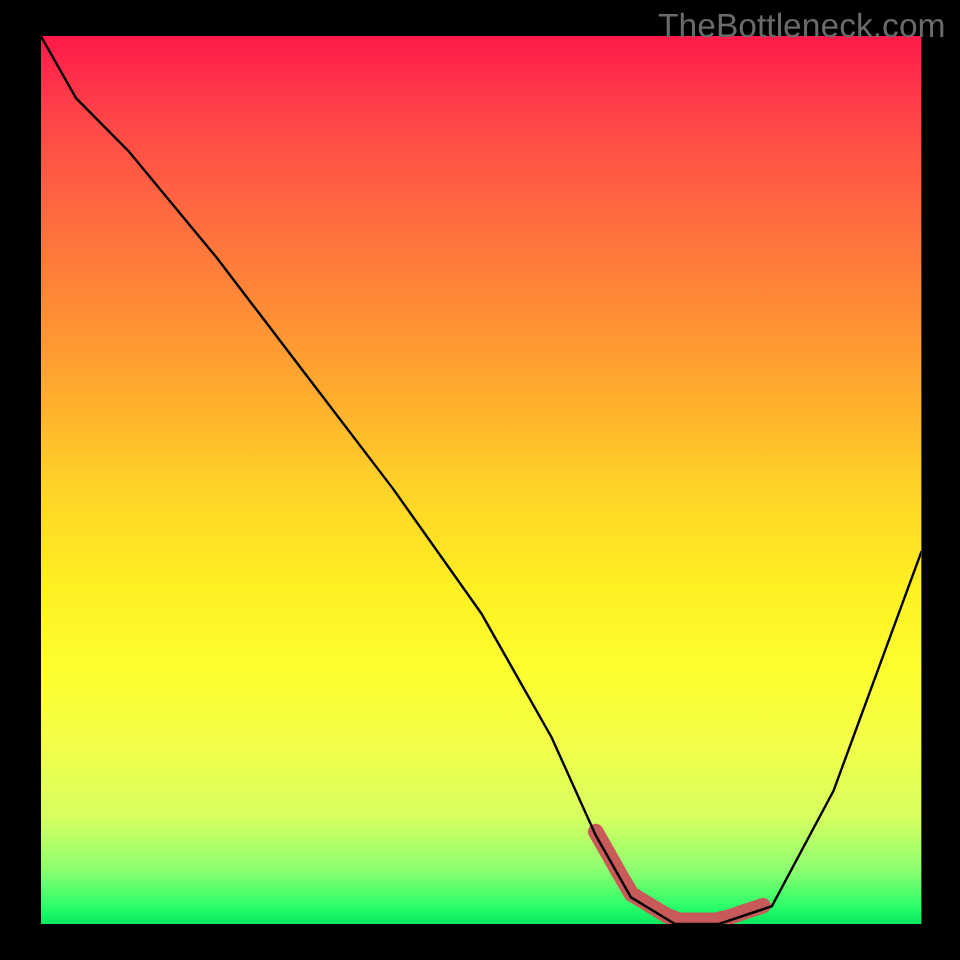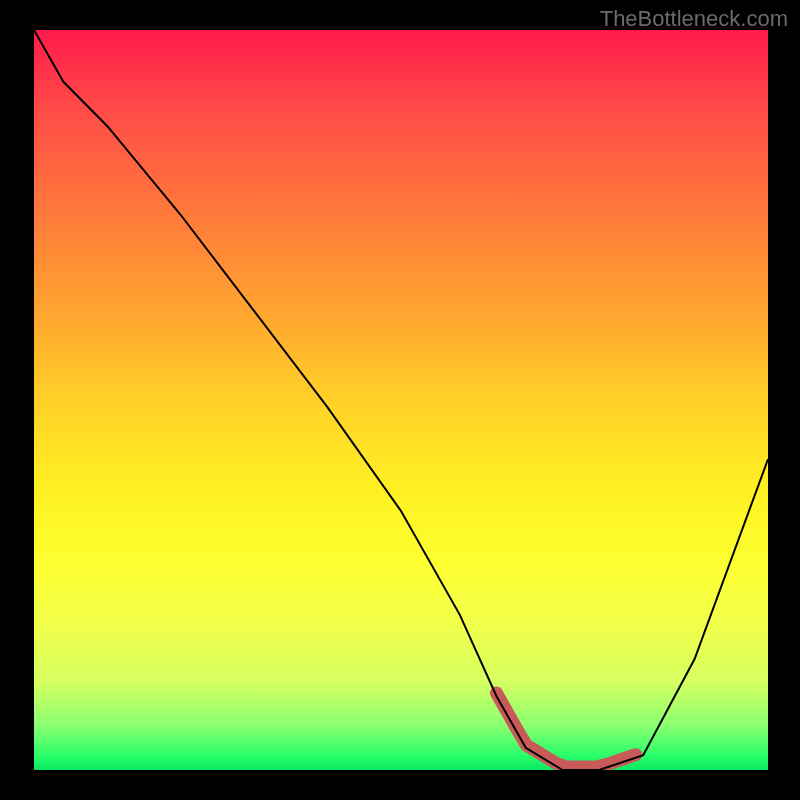--- a/index.html
+++ b/index.html
@@ -3,21 +3,21 @@
 <meta charset="utf-8">
 <style>
   * { margin: 0; padding: 0; box-sizing: border-box; }
   html, body { width: 800px; height: 800px; background: #000; overflow: hidden; }
   .container { position: relative; width: 800px; height: 800px; }
   .watermark {
     position: absolute;
     top: 6px;
     right: 12px;
     font-family: Arial, sans-serif;
-    font-size: 22px;
+    font-size: 28px;
     color: #6a6a6a;
     font-weight: 500;
     z-index: 10;
   }
   .plot-area {
     position: absolute;
     left: 34px;
     top: 30px;
     width: 734px;
     height: 740px;

